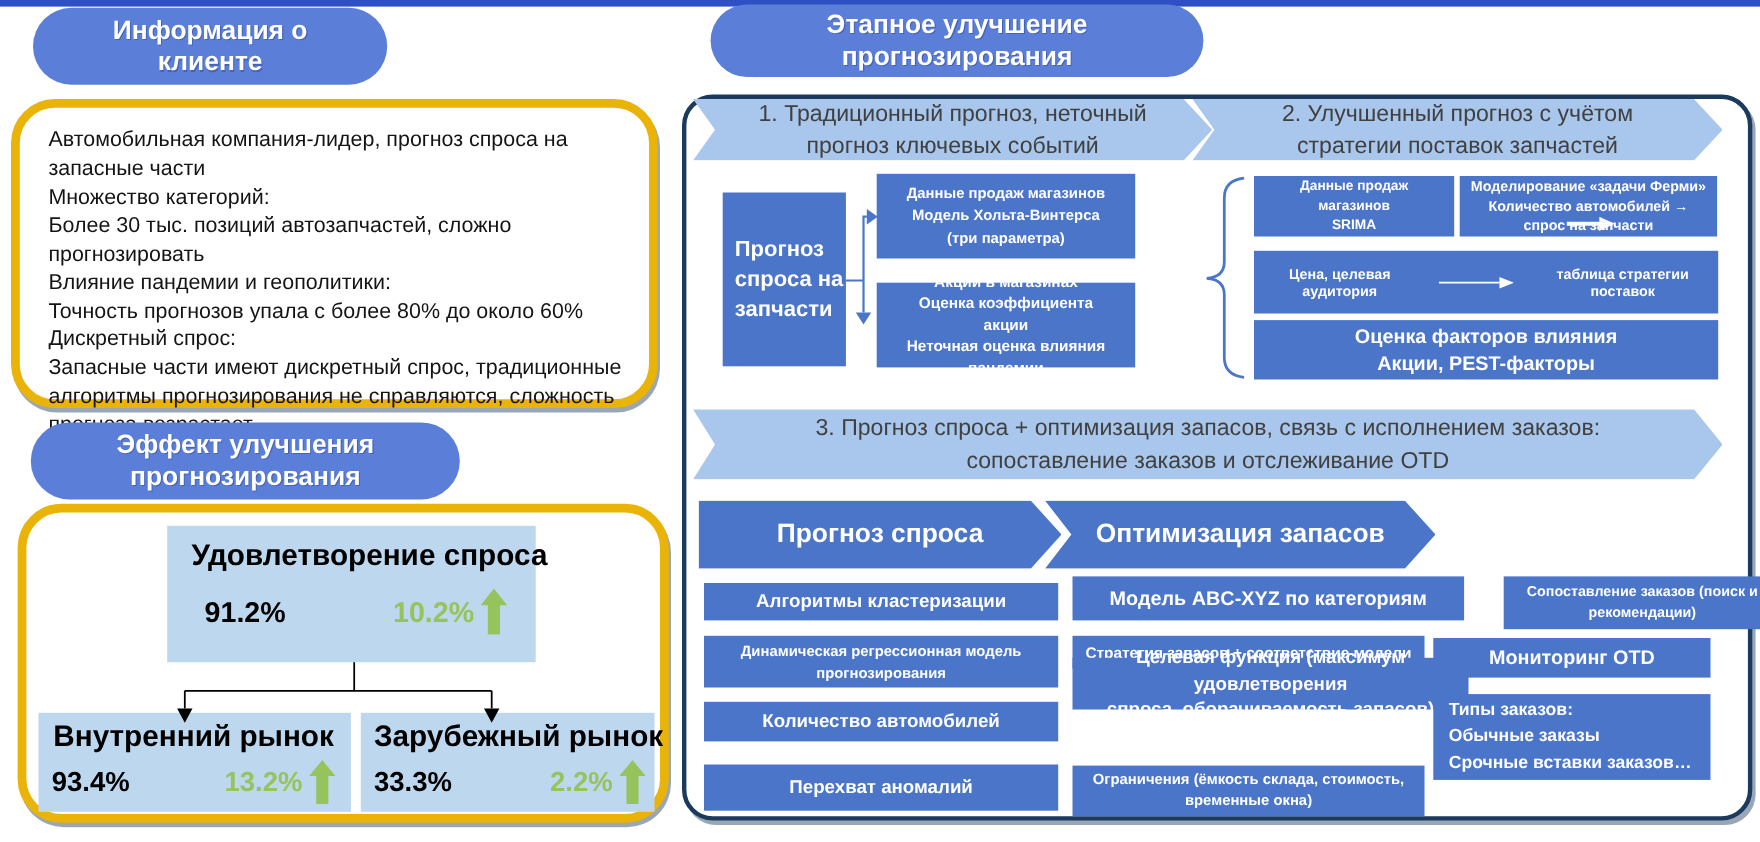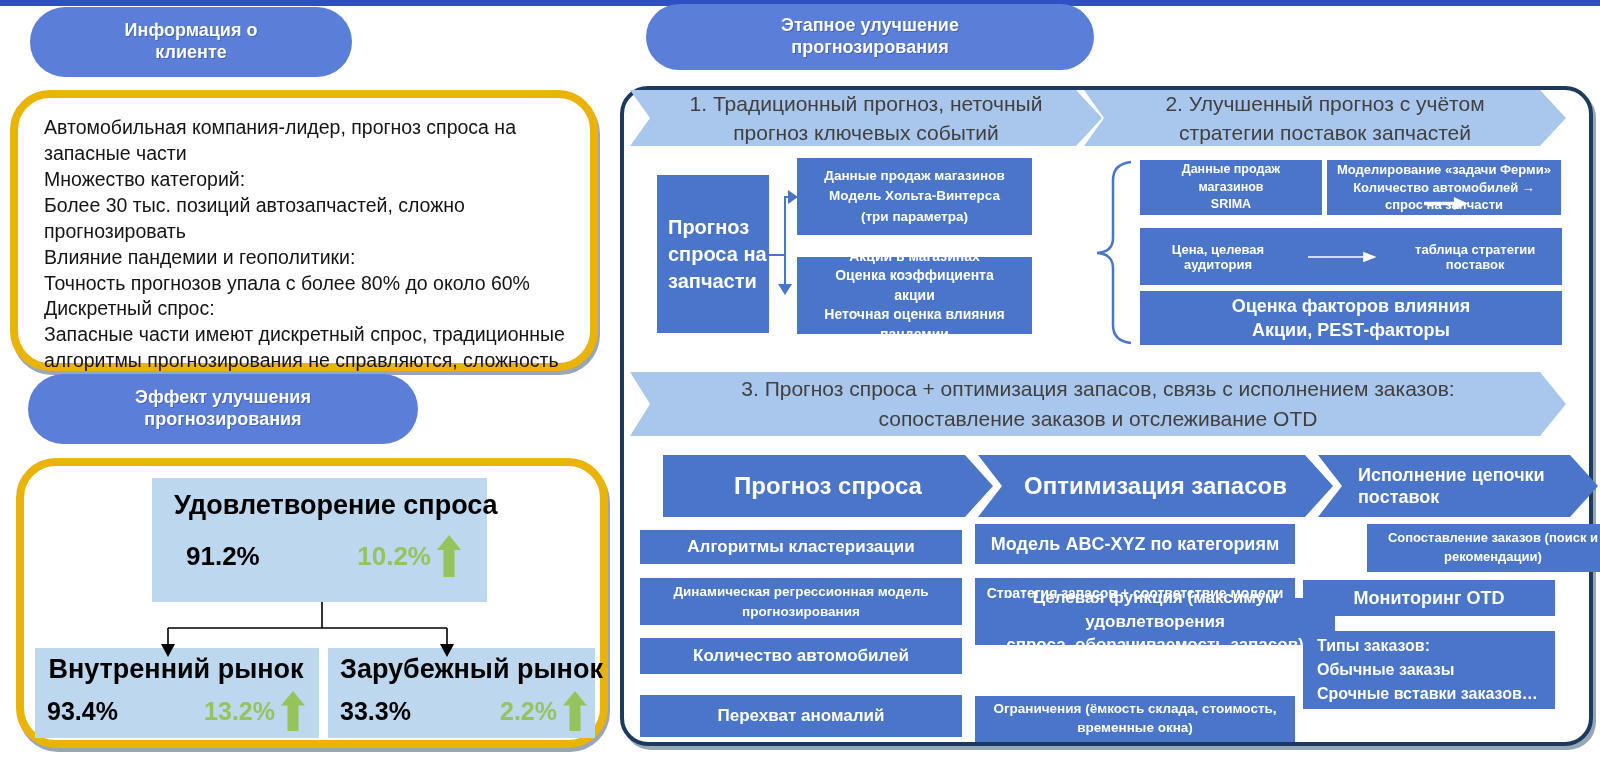--- a/index.html
+++ b/index.html
@@ -3,21 +3,21 @@
 <meta charset="utf-8">
 <style>
   html,body{margin:0;padding:0;background:#fff;}
   #stage{position:relative;width:1600px;height:765px;background:#ffffff;overflow:hidden;
          font-family:"Liberation Sans",sans-serif;color:#111;}
   .abs{position:absolute;box-sizing:border-box;}
   .pre{white-space:pre-line;}
   
   .pill{background:#5b7ed8;color:#fff;font-weight:bold;text-align:center;
         display:flex;align-items:center;justify-content:center;border-radius:36px;
-        font-size:18px;line-height:1.22;text-shadow:1px 1px 0 rgba(30,50,120,.35);}
+        font-size:24px;line-height:1.22;text-shadow:1px 1px 0 rgba(30,50,120,.35);}
   
   .frame{background:#fff;border:8px solid #eab308;border-radius:40px;
          box-shadow:2px 4px 0 rgba(27,58,94,.45);}
   
   .lightbox{background:#bdd7ee;}
   .mtitle{font-weight:bold;font-size:27px;text-align:center;color:#000;white-space:nowrap;}
   .mrow{display:flex;align-items:center;justify-content:space-between;font-weight:bold;font-size:26px;}
   .mval{color:#000;}
   .mdelta{color:#97c35c;display:flex;align-items:center;gap:6px;}
   .uparrow{width:24px;height:42px;background:#97c35c;
@@ -25,21 +25,21 @@
   
   .banner{background:#a9c7ec;color:#404040;display:flex;align-items:center;justify-content:center;
           text-align:center;font-size:21px;line-height:1.4;
           clip-path:polygon(0 0,calc(100% - 26px) 0,100% 50%,calc(100% - 26px) 100%,0 100%,20px 50%);}
   
   .bluebox{background:#4a75c9;color:#fff;display:flex;align-items:center;justify-content:center;
            text-align:center;font-weight:bold;}
   
   .chev{background:#4a75c9;color:#fff;font-weight:bold;display:flex;align-items:center;
         justify-content:center;text-align:center;
-        clip-path:polygon(0 0,calc(100% - 28px) 0,100% 50%,calc(100% - 28px) 100%,0 100%);margin-left:28px;}
+        clip-path:polygon(0 0,calc(100% - 28px) 0,100% 50%,calc(100% - 28px) 100%,0 100%);}
   .chev.notch{clip-path:polygon(0 0,calc(100% - 28px) 0,100% 50%,calc(100% - 28px) 100%,0 100%,24px 50%);}
   svg{display:block;}
 </style>
 </head>
 <body>
 
 <div id="stage">
 
   <div class="abs" style="left:0;top:0;width:1600px;height:6px;background:#2e50c4;"></div>
 
@@ -49,21 +49,21 @@
   <div class="abs frame" style="left:10px;top:90px;width:588px;height:281px;padding:17px 24px 10px 26px;">
     <div class="pre" style="font-size:19.5px;line-height:1.33;color:#141414;">Автомобильная компания-лидер, прогноз спроса на запасные части
 Множество категорий:
 Более 30 тыс. позиций автозапчастей, сложно прогнозировать
 Влияние пандемии и геополитики:
 Точность прогнозов упала с более 80% до около 60%
 Дискретный спрос:
 Запасные части имеют дискретный спрос, традиционные алгоритмы прогнозирования не справляются, сложность прогноза возрастает</div>
   </div>
 
-  <div class="abs pill pre" style="left:28px;top:374px;width:390px;height:70px;">Эффект улучшения
+  <div class="abs pill pre" style="left:28px;top:384px;width:390px;height:70px;">Эффект улучшения
 прогнозирования</div>
 
   <div class="abs frame" style="left:16px;top:458px;width:592px;height:290px;"></div>
 
   <div class="abs lightbox" style="left:152px;top:478px;width:335px;height:124px;padding:12px 26px 0 34px;">
     <div class="mtitle" style="margin-left:-12px;">Удовлетворение спроса</div>
     <div class="mrow" style="margin-top:14px;">
       <span class="mval">91.2%</span>
       <span class="mdelta">
         <span>10.2%</span>
@@ -139,39 +139,34 @@
 
   <div class="abs banner pre" style="left:630px;top:372px;width:936px;height:64px;line-height:1.45;">3. Прогноз спроса + оптимизация запасов, связь с исполнением заказов:
 сопоставление заказов и отслеживание OTD</div>
 
   <div class="abs chev" style="left:635px;top:455px;width:330px;height:62px;font-size:24px;">
     <span>Прогноз спроса</span>
   </div>
   <div class="abs chev notch" style="left:950px;top:455px;width:355px;height:62px;font-size:24px;">
     <span>Оптимизация запасов</span>
   </div>
-  <div class="abs chev notch pre" style="left:1290px;top:455px;width:280px;height:62px;font-size:18px;
-              justify-content:flex-start;text-align:left;padding-left:40px;line-height:1.25;">
-    <span class="pre">Исполнение цепочки
-поставок</span>
-  </div>
 
   <div class="abs bluebox" style="left:640px;top:530px;width:322px;height:34px;font-size:17px;font-weight:600;">
     <span>Алгоритмы кластеризации</span>
     </div>
   <div class="abs bluebox pre" style="left:640px;top:578px;width:322px;height:47px;font-size:13.5px;line-height:1.45;">Динамическая регрессионная модель
 прогнозирования</div>
   <div class="abs bluebox" style="left:640px;top:638px;width:322px;height:36px;font-size:17px;font-weight:600;">
     <span>Количество автомобилей</span>
     </div>
   <div class="abs bluebox" style="left:640px;top:695px;width:322px;height:42px;font-size:17px;font-weight:600;">
     <span>Перехват аномалий</span>
     </div>
 
-  <div class="abs bluebox" style="left:975px;top:524px;width:320px;height:40px;font-size:18px;font-weight:600;">
+  <div class="abs bluebox" style="left:975px;top:524px;width:356px;height:40px;font-size:18px;font-weight:600;">
     <span>Модель ABC-XYZ по категориям</span>
     </div>
   <div class="abs bluebox" style="left:975px;top:578px;width:320px;height:30px;font-size:14px;">
     <span>Стратегия запасов + соответствие модели</span>
     </div>
   <div class="abs bluebox pre" style="left:975px;top:598px;width:360px;height:47px;font-size:17px;line-height:1.4;">Целевая функция (максимум удовлетворения
 спроса, оборачиваемость запасов)</div>
   <div class="abs bluebox pre" style="left:975px;top:696px;width:320px;height:46px;font-size:13.5px;line-height:1.4;">Ограничения (ёмкость склада, стоимость,
 временные окна)</div>
 

